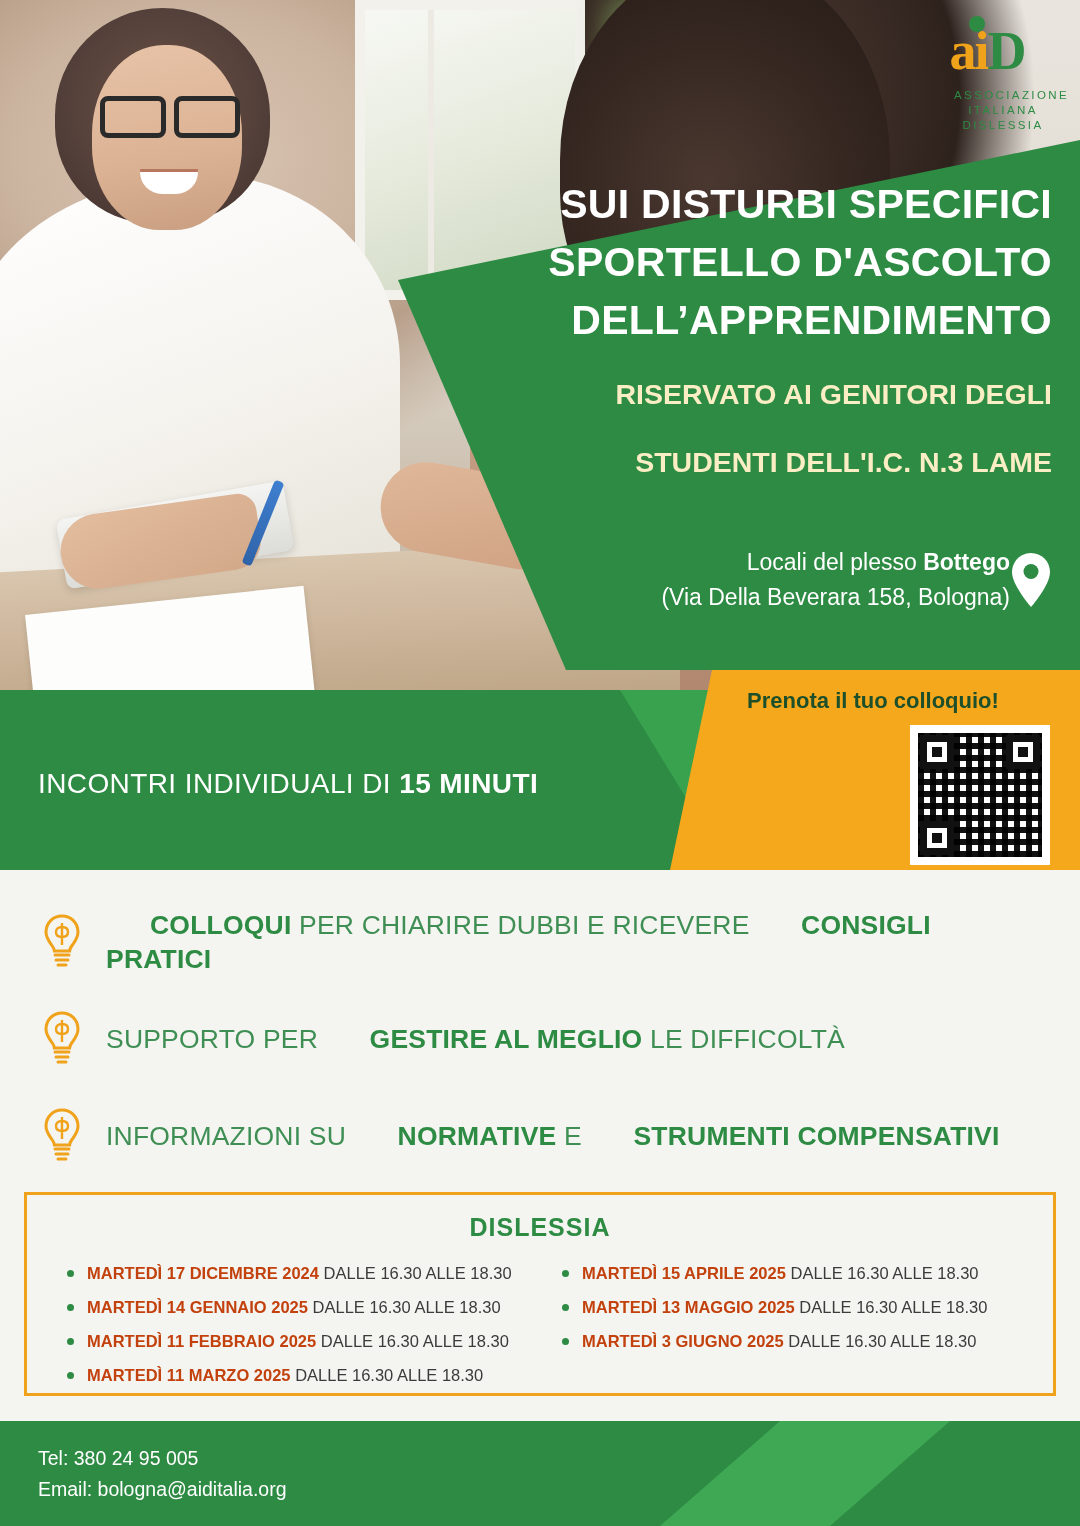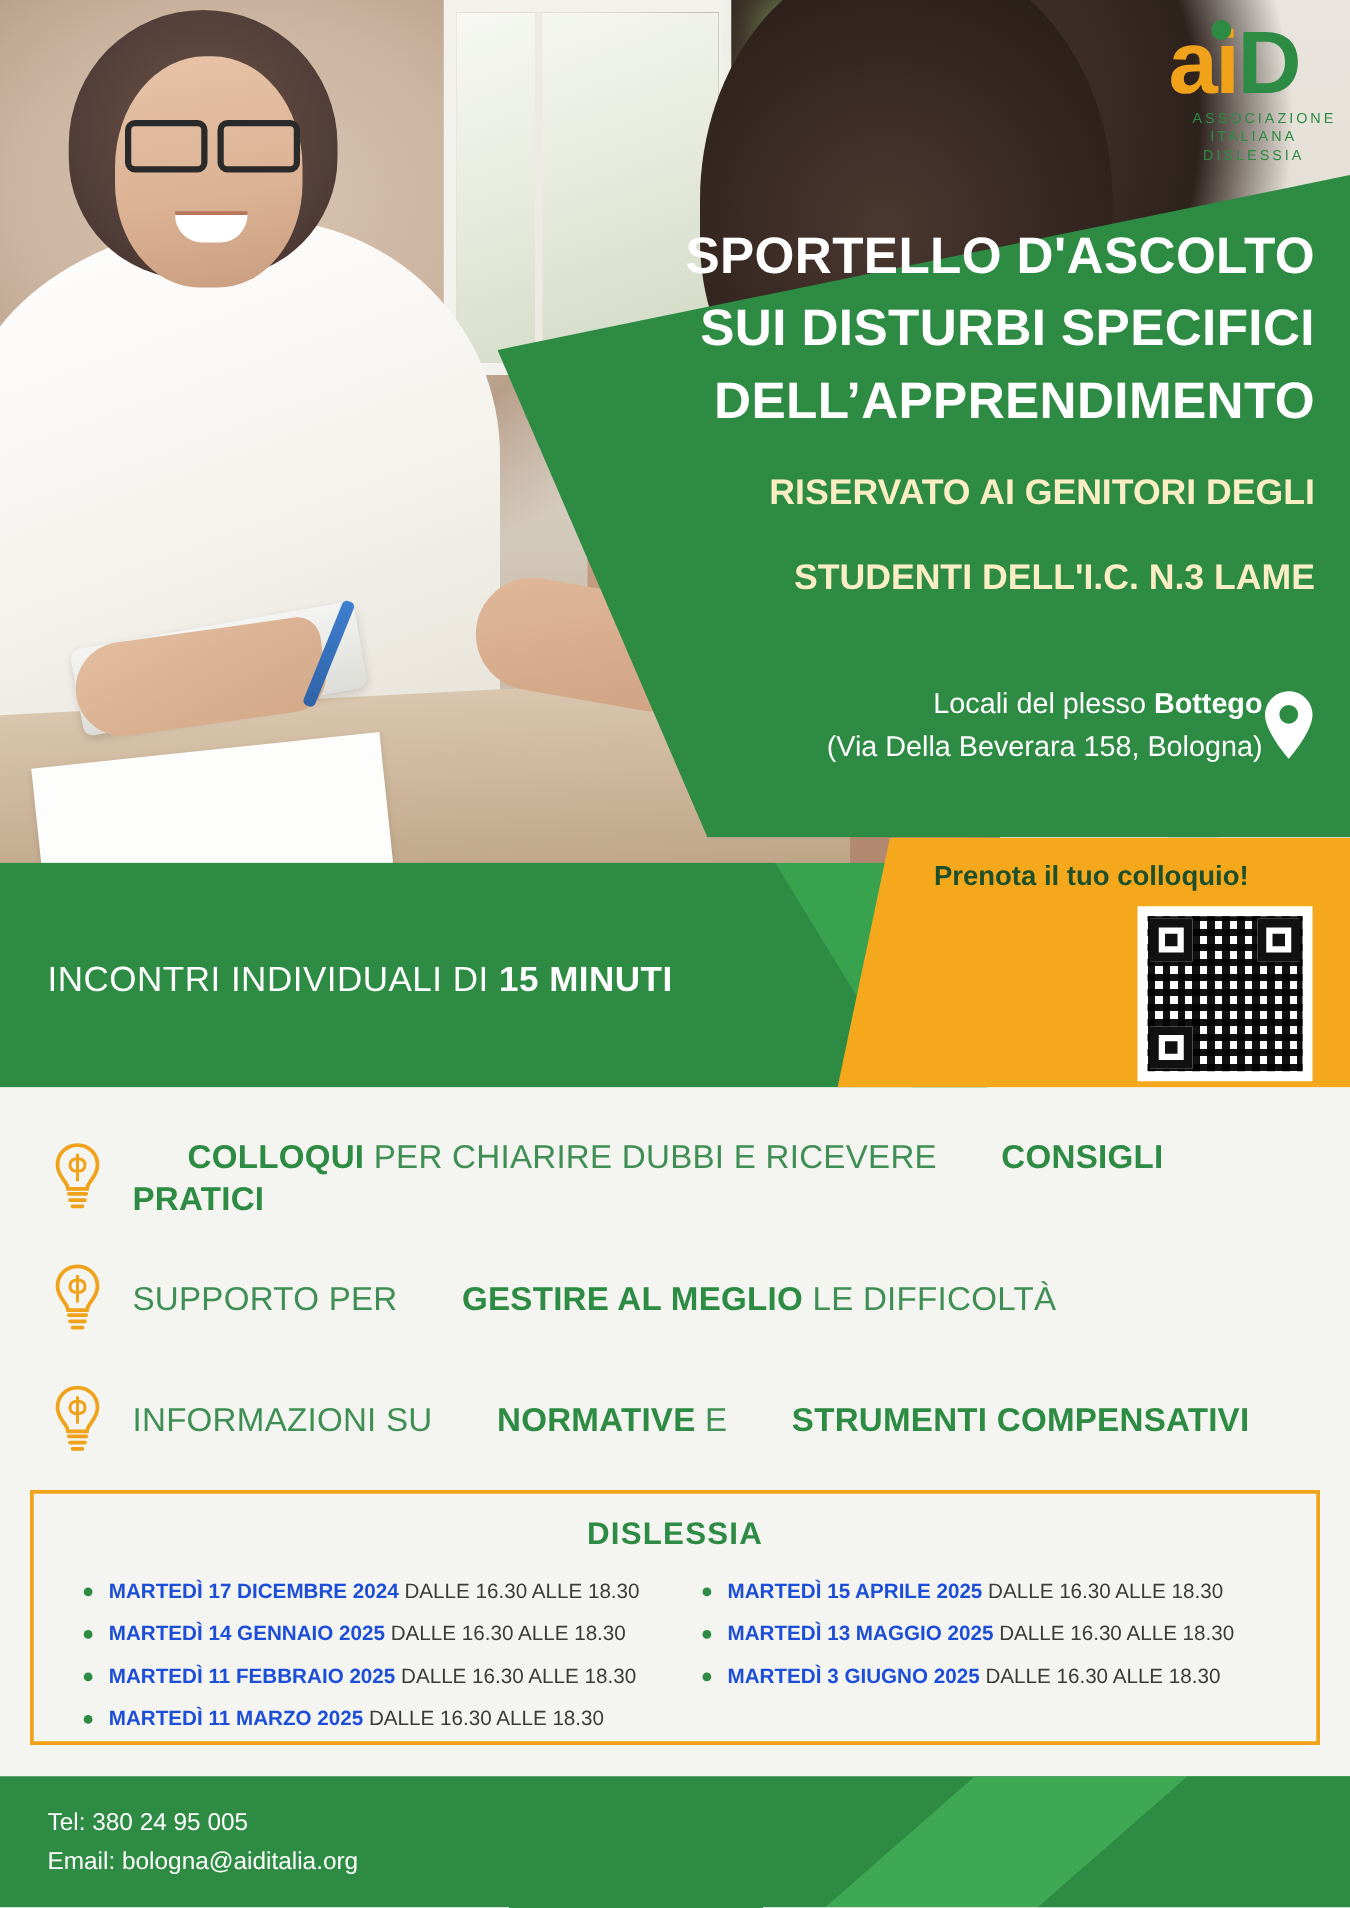--- a/index.html
+++ b/index.html
@@ -123,22 +123,22 @@
     border-radius: 50px 30px 40px 50px; transform: rotate(10deg);
   }
 
   
   .logo {
     position: absolute; right: 28px; top: 14px;
     width: 130px; text-align: center; z-index: 9;
   }
   .logo .mark { position: relative; height: 74px; }
   .logo .mark .word {
-    font-size: 71px; font-weight: bold; color: #f0a31a; letter-spacing: -2px;
-    line-height: 74px; font-family: Liberation Sans, sans-serif; margin-top: 16px;
+    font-size: 54px; font-weight: bold; color: #f0a31a; letter-spacing: -2px;
+    line-height: 74px; font-family: Liberation Serif, serif; margin-top: 16px;
   }
   .logo .mark .word .d { color: #2d8b43; }
   .logo .mark .person {
     position: absolute; left: 47px; top: 2px; width: 16px; height: 16px;
     background: #2d8b43; border-radius: 50%;
   }
   .logo .lt {
     font-size: 11.5px; letter-spacing: 2.4px; color: #2d8b43;
     font-weight: normal; line-height: 15px; margin-left: 32px;
   }
@@ -244,21 +244,21 @@
   .cal-cols { display: flex; margin-top: 14px; padding: 0 18px; }
   .cal-col { width: 50%; padding-left: 22px; }
   .cal-item {
     font-size: 16.5px; color: #3b3b3b; line-height: 34px; position: relative;
     padding-left: 20px; white-space: nowrap;
   }
   .cal-item:before {
     content: ""; position: absolute; left: 0; top: 14px;
     width: 7px; height: 7px; border-radius: 50%; background: #2d8b43;
   }
-  .cal-item b { color: #1d4ed8; font-weight: bold; }
+  .cal-item b { color: #c2410c; font-weight: bold; }
 
   
   .footer {
     position: absolute; left: 0; bottom: 0; width: 1080px; height: 105px;
     background: #2d8b43; z-index: 5;
   }
   .footer .accent {
     position: absolute; right: 0; top: 0; height: 105px; width: 420px;
     background: #3fa855;
     clip-path: polygon(120px 0, 420px 0, 420px 105px, 0 105px);
@@ -303,22 +303,22 @@
       <span class="person"></span>
     </div>
     <div class="lt">ASSOCIAZIONE</div>
     <div class="lt">ITALIANA</div>
     <div class="lt">DISLESSIA</div>
   </div>
 
   <div class="green-panel"></div>
 
   <div class="panel-text">
+    <div class="title">SUI DISTURBI SPECIFICI</div>
     <div class="title">SPORTELLO D'ASCOLTO</div>
-    <div class="title">SUI DISTURBI SPECIFICI</div>
     <div class="title">DELL’APPRENDIMENTO</div>
     <div class="subtitle">RISERVATO AI GENITORI DEGLI</div>
     <div class="subtitle">STUDENTI DELL'I.C. N.3 LAME</div>
   </div>
 
   <div class="panel-loc">
     <div class="loc-lines">
       <div><span>Locali del plesso </span><b>Bottego</b></div>
       <div>(Via Della Beverara 158, Bologna)</div>
     </div>

